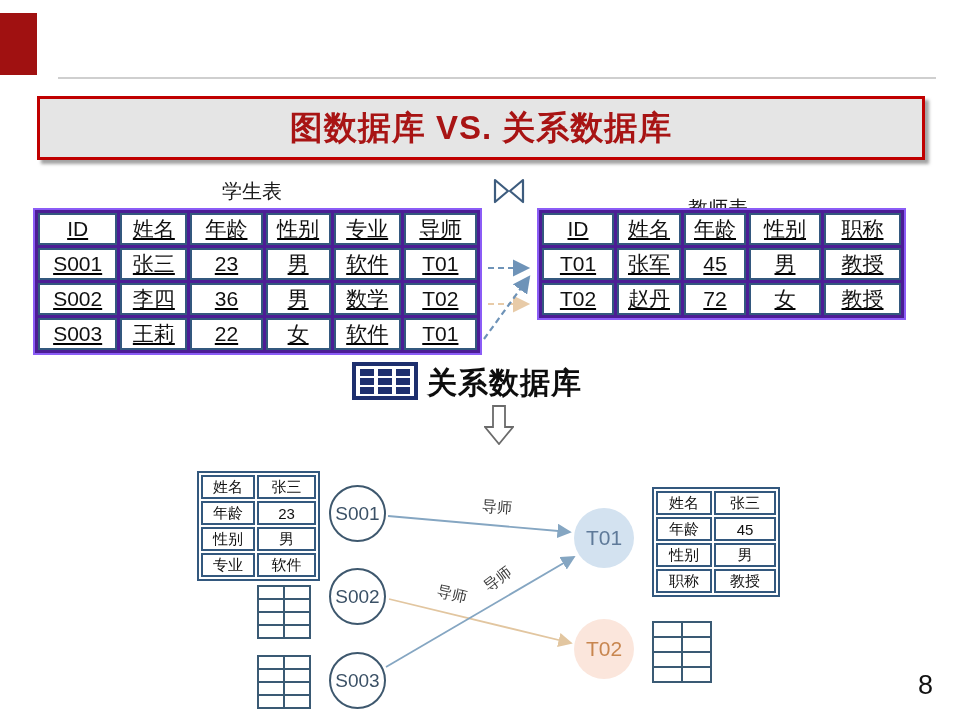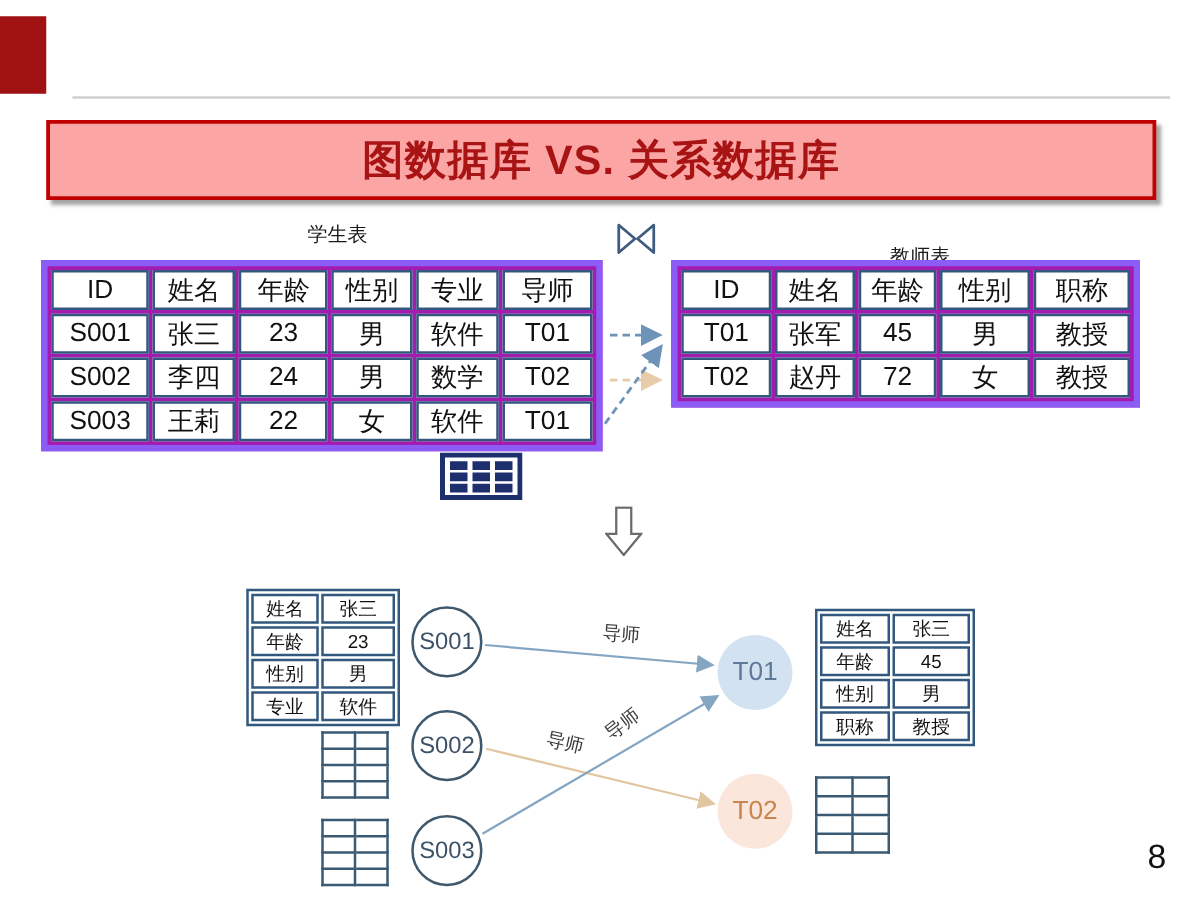--- a/index.html
+++ b/index.html
@@ -8,32 +8,32 @@
 
   
   .red-block{position:absolute;left:0;top:13px;width:37px;height:62px;background:#A01111;}
   .page-title{position:absolute;left:60px;top:12px;font-size:38px;font-weight:bold;
               color:#A31717;letter-spacing:2px;white-space:nowrap;}
   .title-rule{position:absolute;left:58px;top:77px;width:878px;height:0;
               border-top:2px solid #CFCFCF;}
 
   
   .banner{position:absolute;left:37px;top:96px;width:882px;height:58px;
-          background:#fca5a5;border:3px solid #C00000;
+          background:#e5e5e5;border:3px solid #C00000;
           box-shadow:4px 4px 3px rgba(90,90,90,.55);
           display:flex;align-items:center;justify-content:center;}
   .banner-text{font-size:33px;font-weight:bold;color:#A81414;letter-spacing:1px;}
 
   
-  .tbl-caption{position:absolute;font-size:16px;color:#1a1a1a;margin-left:24px;}
+  .tbl-caption{position:absolute;font-size:20px;color:#1a1a1a;}
   .join-sym{position:absolute;left:493px;top:178px;}
 
   
   table.data{position:absolute;border-collapse:separate;border-spacing:3px;
-             table-layout:fixed;background:#a21caf;border:5px solid #8b5cf6;}
+             table-layout:fixed;background:#4c1d95;border:2px solid #8b5cf6;text-decoration:underline;}
   table.data td{border:2px solid #33587E;text-align:center;vertical-align:middle;
                 font-size:21px;color:#111;height:27px;padding:0 2px;background:#fff;
                 overflow:hidden;white-space:nowrap;}
   #student-table{left:33px;top:208px;width:449px;}
   #teacher-table{left:537px;top:208px;width:363px;}
   td.hl-grayblue{background:#C8D0E0;}
   td.hl-pink{background:#F8DED6;}
   td.hl-lightblue{background:#D9E6F3;}
 
   
@@ -117,21 +117,21 @@
       <td>S001</td>
       <td>张三</td>
       <td>23</td>
       <td>男</td>
       <td>软件</td>
       <td class="hl-grayblue">T01</td>
     </tr>
     <tr>
       <td>S002</td>
       <td>李四</td>
-      <td>24</td>
+      <td>36</td>
       <td>男</td>
       <td>数学</td>
       <td class="hl-pink">T02</td>
     </tr>
     <tr>
       <td>S003</td>
       <td>王莉</td>
       <td>22</td>
       <td>女</td>
       <td>软件</td>
@@ -181,20 +181,21 @@
           <rect x="26" y="7" width="14" height="7" fill="#1E2F6E"></rect>
           <rect x="44" y="7" width="14" height="7" fill="#1E2F6E"></rect>
         <rect x="8" y="16" width="14" height="7" fill="#1E2F6E"></rect>
           <rect x="26" y="16" width="14" height="7" fill="#1E2F6E"></rect>
           <rect x="44" y="16" width="14" height="7" fill="#1E2F6E"></rect>
         <rect x="8" y="25" width="14" height="7" fill="#1E2F6E"></rect>
           <rect x="26" y="25" width="14" height="7" fill="#1E2F6E"></rect>
           <rect x="44" y="25" width="14" height="7" fill="#1E2F6E"></rect>
       </svg>
     </span>
+    <span class="rel-label">关系数据库</span>
   </div>
 
   <div class="down-arrow">
     <svg width="30" height="40" viewBox="0 0 30 40">
       <polygon points="9,1 21,1 21,22 29,22 15,39 1,22 9,22" fill="#fff" stroke="#6b6b6b" stroke-width="1.8"></polygon>
     </svg>
   </div>
 
 
   <svg class="overlay" width="960" height="720" viewBox="0 0 960 720">

